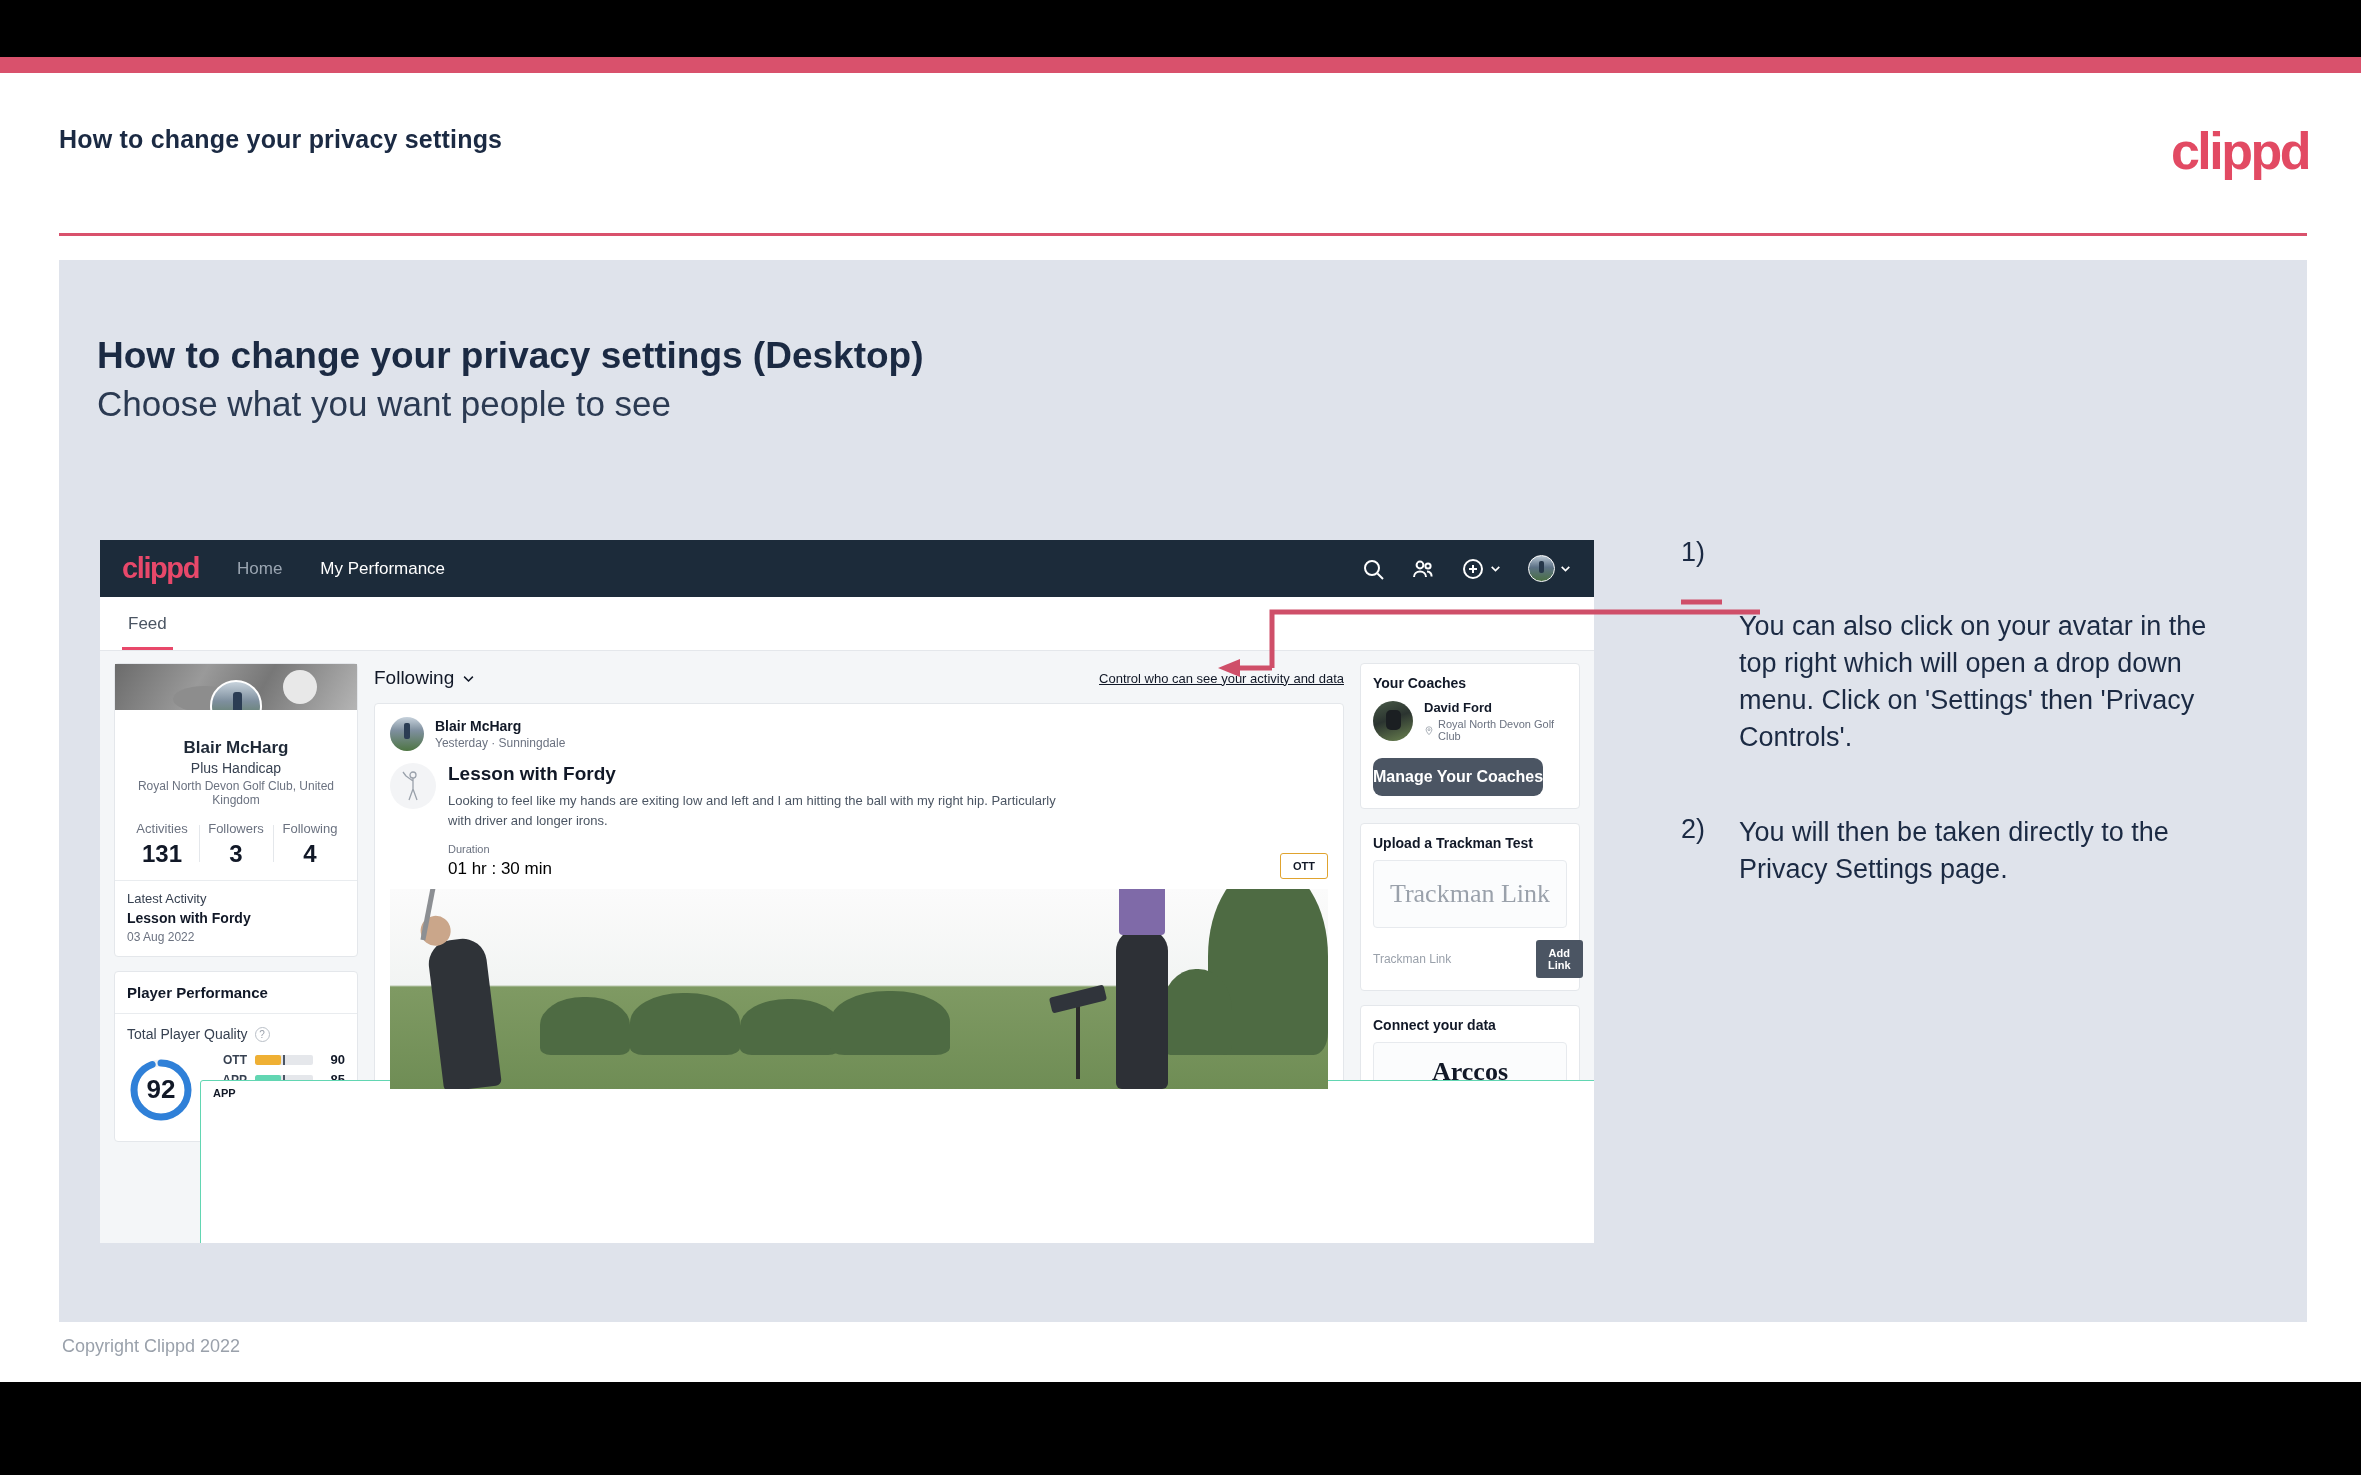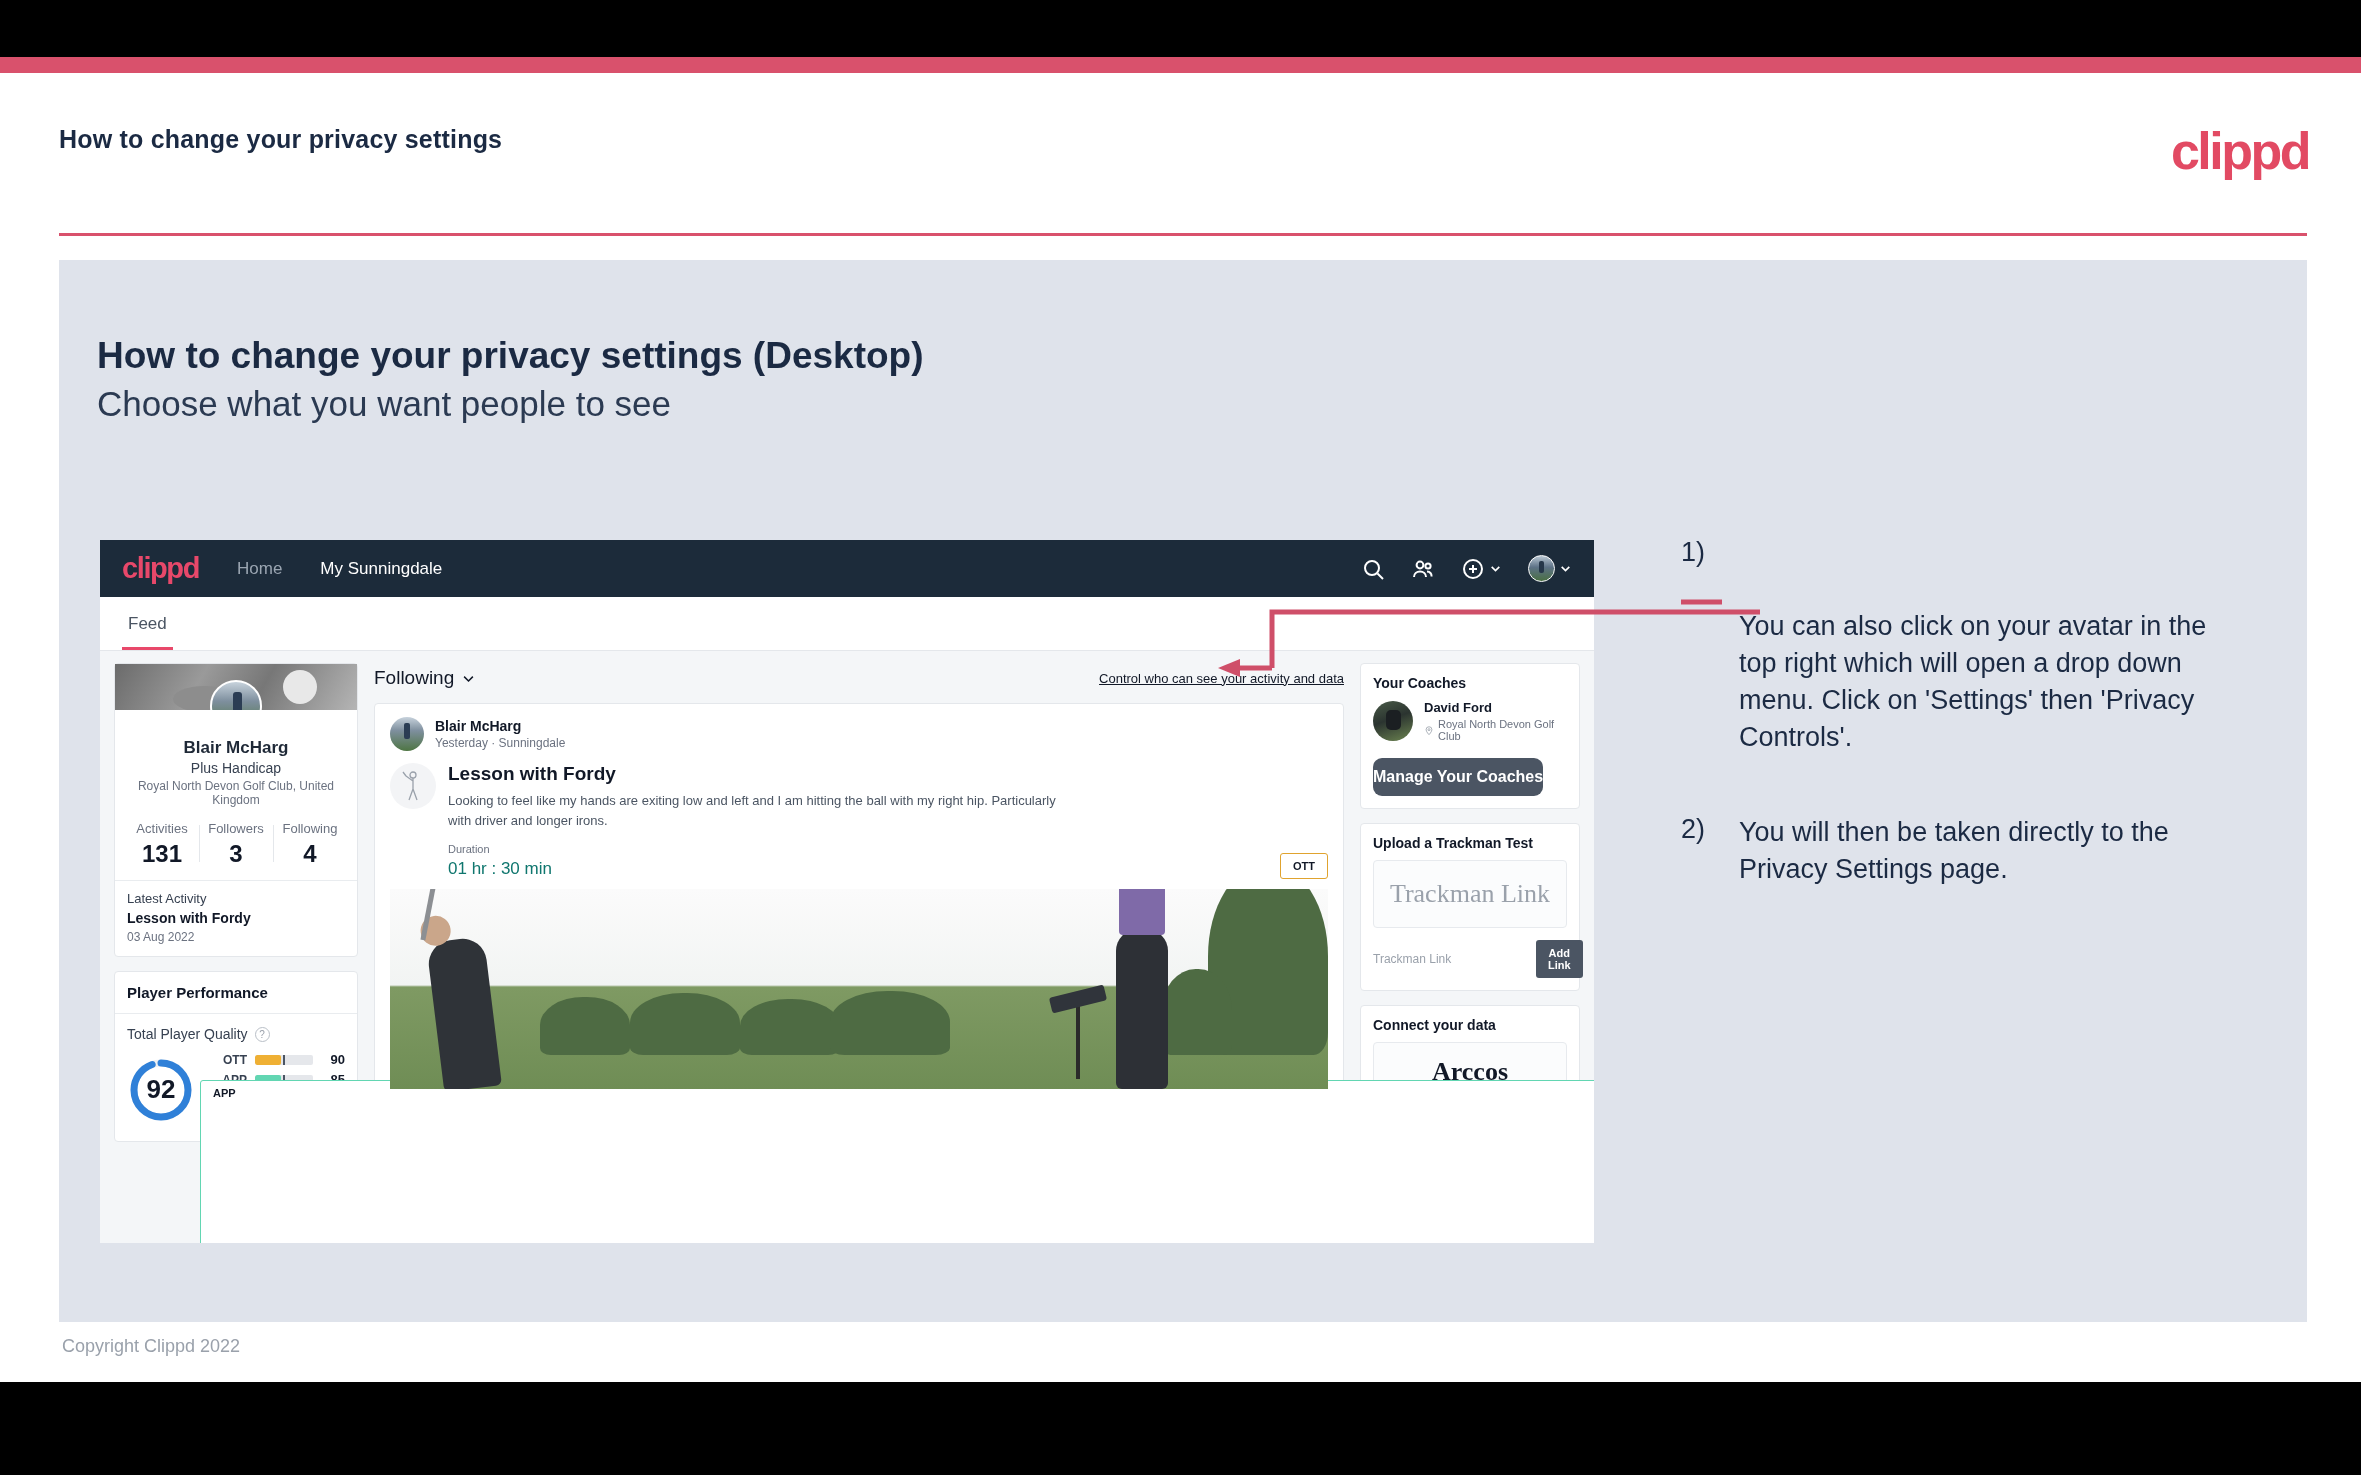--- a/index.html
+++ b/index.html
@@ -178,21 +178,21 @@
   .post-meta   { font-size:12px; color:#6b7280; margin-top:2px; }
   .post-main   { display:flex; gap:12px; padding:12px 15px 0 15px; }
   .post-icon {
     width:46px; height:46px; flex:0 0 46px; border-radius:50%; background:#f3f4f6;
     display:flex; align-items:center; justify-content:center; color:#9aa1ab;
   }
   .post-title { font-size:19px; font-weight:700; color:#111827; }
   .post-text  { font-size:13px; color:#4b5563; line-height:1.55; margin-top:6px; max-width:620px; }
   .post-foot  { display:flex; align-items:flex-end; padding:12px 15px 10px 73px; }
   .dur-l { font-size:11px; color:#6b7280; }
-  .dur-v { font-size:17px; color:#0f766e; margin-top:4px; }
+  .dur-v { font-size:17px; color:#000000; margin-top:4px; }
   .tags { margin-left:auto; display:flex; gap:8px; align-items:center; }
   .tag {
     font-size:11px; font-weight:700; padding:6px 12px; border-radius:3px; background:#ffffff; color:#111827;
   }
   .tag.ott { border:1px solid #e0a32e; }
   .tag.app { border:1px solid #62d6b2; }
   .post-photo {
     margin:0 15px; height:200px; position:relative; overflow:hidden;
     background: linear-gradient(180deg,#fbfbfb 0%,#f2f4f3 48%,#7f9a63 49%,#6f8d55 100%);
   }
@@ -279,21 +279,21 @@
     <div class="panel-h2">Choose what you want people to see</div>
   </div>
 
   <div class="copyright">Copyright Clippd 2022</div>
 
   <div class="app">
 
     <div class="app-nav">
       <div class="nav-logo">clippd</div>
       <div class="nav-link">Home</div>
-      <div class="nav-link active">My Sunningdale</div>
+      <div class="nav-link active">My Performance</div>
       <div class="nav-right">
         <span>
           <svg class="nav-ico" viewBox="0 0 24 24" fill="none" stroke="currentColor" stroke-width="2">
             <circle cx="11" cy="11" r="7"></circle>
               <line x1="16.5" y1="16.5" x2="22" y2="22"></line>
           </svg>
         </span>
         <span>
           <svg class="nav-ico" viewBox="0 0 24 24" fill="none" stroke="currentColor" stroke-width="2">
             <circle cx="9" cy="8" r="3.4"></circle>

